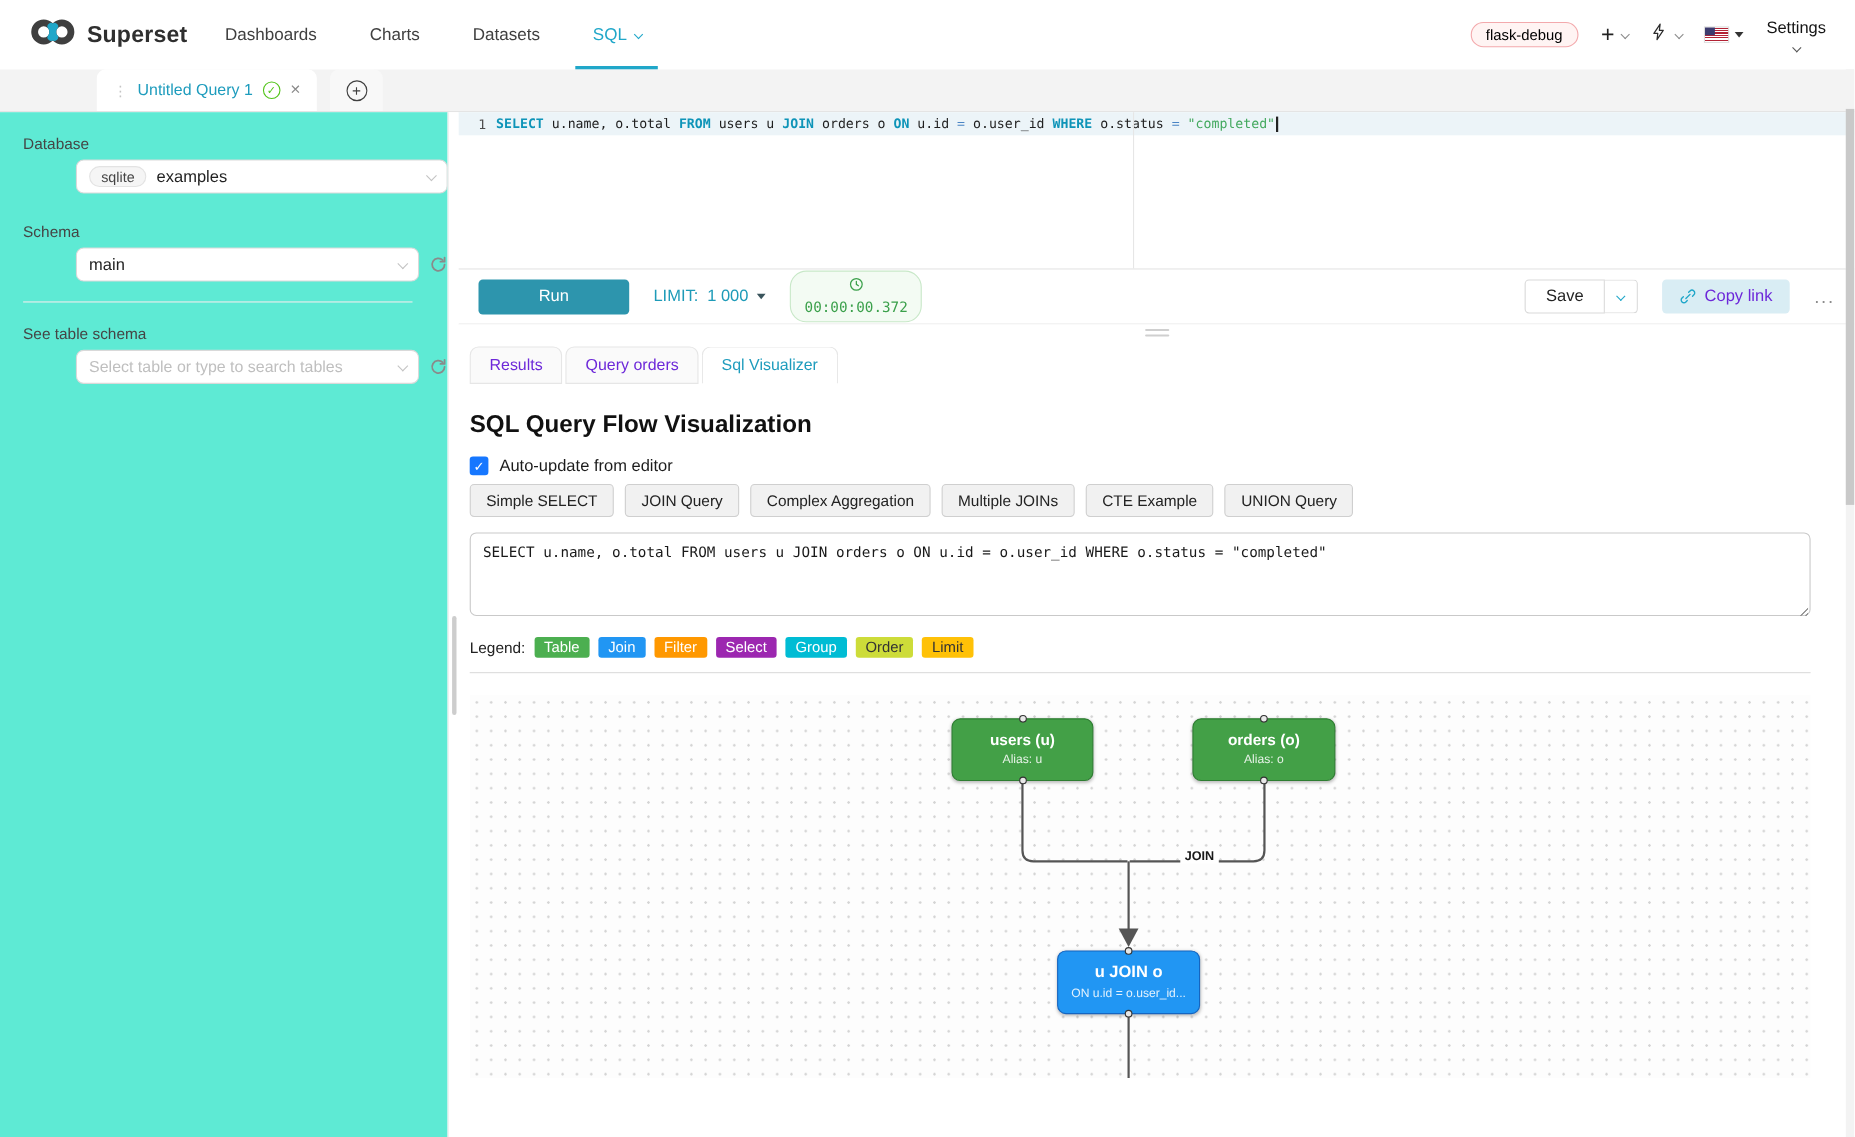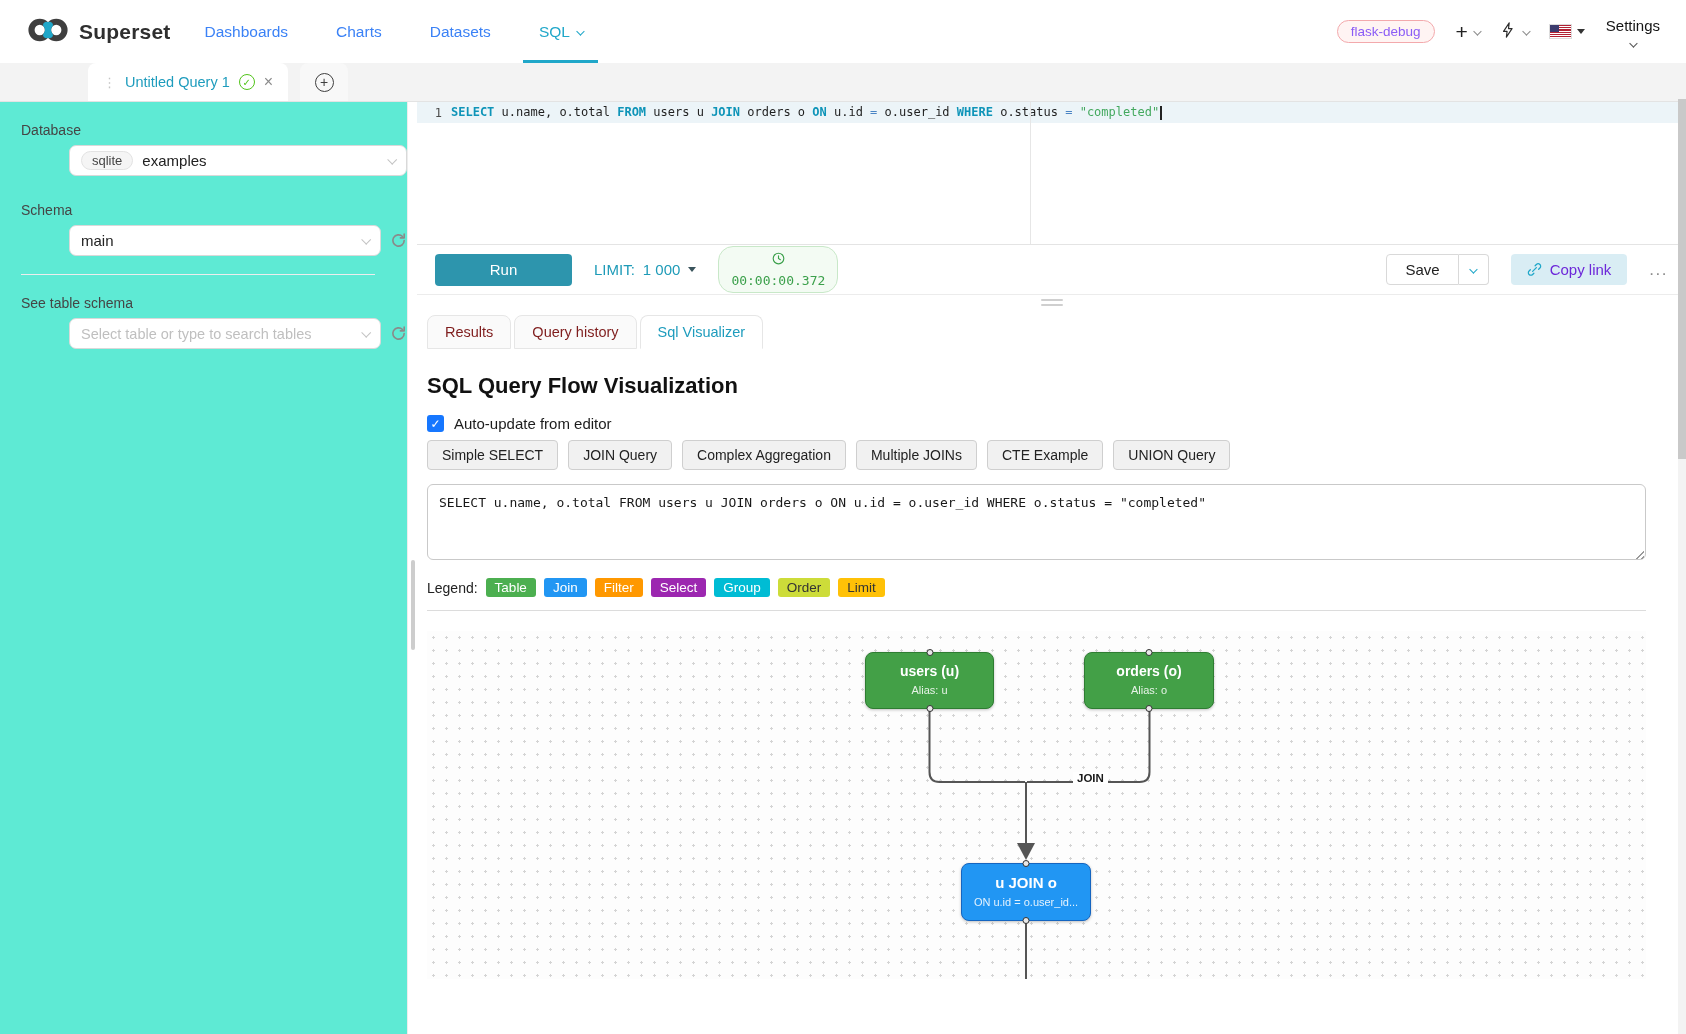--- a/index.html
+++ b/index.html
@@ -4,27 +4,27 @@
 <style>
   * { box-sizing: border-box; margin: 0; padding: 0; }
   body { font-family: "Liberation Sans", sans-serif; background:#fff; }
   .page { position:relative; width:1686px; height:1034px; overflow:hidden; background:#fff; }
 
   
   .topnav { height:63px; display:flex; align-items:center; padding:0 26px; background:#fff; position:relative; }
   .brand { display:flex; align-items:center; gap:9px; }
   .brand-name { font-size:21px; font-weight:bold; color:#2f2f2f; letter-spacing:.2px; }
   .nav-menu { display:flex; align-items:center; gap:48px; margin-left:34px; height:63px; }
-  .nav-item { font-size:15.5px; color:#3b82f6; cursor:pointer; }
+  .nav-item { font-size:15.5px; color:#404040; cursor:pointer; }
   .nav-sql { position:relative; height:63px; display:flex; align-items:center; gap:7px; color:#20a7c9; font-size:15.5px; }
   .nav-sql::after { content:""; position:absolute; left:-16px; right:-16px; bottom:0; height:3px; background:#20a7c9; }
   .chev { display:inline-block; width:7px; height:7px; border-right:1.7px solid currentColor; border-bottom:1.7px solid currentColor; transform:rotate(45deg) translateY(-1px); }
   .chev.sm { width:5.5px; height:5.5px; }
   .top-right { margin-left:auto; display:flex; align-items:center; gap:21px; }
-  .env-badge { border:1px solid #f3a9ac; color:#8b5cf6; background:#fff4f3; border-radius:13px; padding:3px 13px; font-size:13.5px; }
+  .env-badge { border:1px solid #f3a9ac; color:#000000; background:#fff4f3; border-radius:13px; padding:3px 13px; font-size:13.5px; }
   .icon-group { display:flex; align-items:center; gap:6px; color:#2b2b2b; cursor:pointer; }
   .icon-group .chev { color:#8c8c8c; }
   .plus-glyph { font-size:21px; line-height:1; color:#222; }
   .flag { width:21px; height:13px; position:relative; background:repeating-linear-gradient(180deg,#b22234 0 1.1px,#fff 1.1px 2.2px); box-shadow:0 0 0 1px #ddd; }
   .flag::after { content:""; position:absolute; left:0; top:0; width:9px; height:7px; background:#3c3b6e; }
   .caret-down { width:0; height:0; border-left:4px solid transparent; border-right:4px solid transparent; border-top:5px solid currentColor; }
   .settings { display:flex; align-items:center; gap:7px; font-size:15px; color:#141414; cursor:pointer;flex-direction:column; }
   .settings .chev { color:#555; }
 
   
@@ -79,21 +79,21 @@
   .copy-link-btn { display:flex; align-items:center; gap:8px; background:#d9edf4; color:#6d28d9; border:none; border-radius:4px; padding:7px 16px; font-size:15px; font-family:inherit; cursor:pointer; }
   .more-dots { color:#8c8c8c; font-size:17px; letter-spacing:1.5px; cursor:pointer; }
 
   
   .pane-resizer { height:16px; position:relative; background:#fff; }
   .grab { position:absolute; left:50%; top:4px; transform:translateX(-50%); cursor:row-resize; }
   .grab div { width:22px; height:2px; background:#cfcfcf; border-radius:1px; margin-bottom:3px; }
 
   
   .south-tabs { height:38px; display:flex; align-items:flex-end; padding-left:10px; gap:3px; background:#fff; }
-  .south-tab { padding:8px 17px; background:#fafafa; border:1px solid #e6e6e6; border-radius:8px 8px 0 0; font-size:14.5px; color:#7f1d1d; cursor:pointer; }
+  .south-tab { padding:8px 17px; background:#fafafa; border:1px solid #e6e6e6; border-radius:8px 8px 0 0; font-size:14.5px; color:#6d28d9; cursor:pointer; }
   .south-tab.active { background:#fff; color:#1e9cbd; border-bottom-color:#fff; }
 
   
   .viz { padding:24px 0 0 10px; background:#fff; }
   .viz-title { font-size:22px; font-weight:bold; color:#111; }
   .auto-row { margin-top:16px; display:flex; align-items:center; gap:10px; font-size:15px; color:#1c1c1c; }
   .checkbox { width:17px; height:17px; background:#1677ff; border-radius:3px; color:#fff; font-size:12px; display:flex; align-items:center; justify-content:center; cursor:pointer; }
   .sample-label { margin-top:18px; font-size:14.5px; color:#222; }
   .sample-row { margin-top:8px; display:flex; gap:10px; }
   .sample-btn { background:#f1f1f1; border:1px solid #cfcfcf; border-radius:4px; padding:6px 14px; font-size:14px; color:#222; font-family:inherit; cursor:pointer; }
@@ -283,21 +283,21 @@
 
       <div class="pane-resizer">
         <div class="grab">
             <div></div>
             <div></div>
           </div>
       </div>
 
       <div class="south-tabs">
           <div class="south-tab">Results</div>
-          <div class="south-tab">Query history</div>
+          <div class="south-tab">Query orders</div>
           <div class="south-tab active">Sql Visualizer</div>
         </div>
 
       <div class="viz">
         <h2 class="viz-title">SQL Query Flow Visualization</h2>
 
         <div class="auto-row">
           <span class="checkbox">✓</span>
           <span>Auto-update from editor</span>
         </div>

